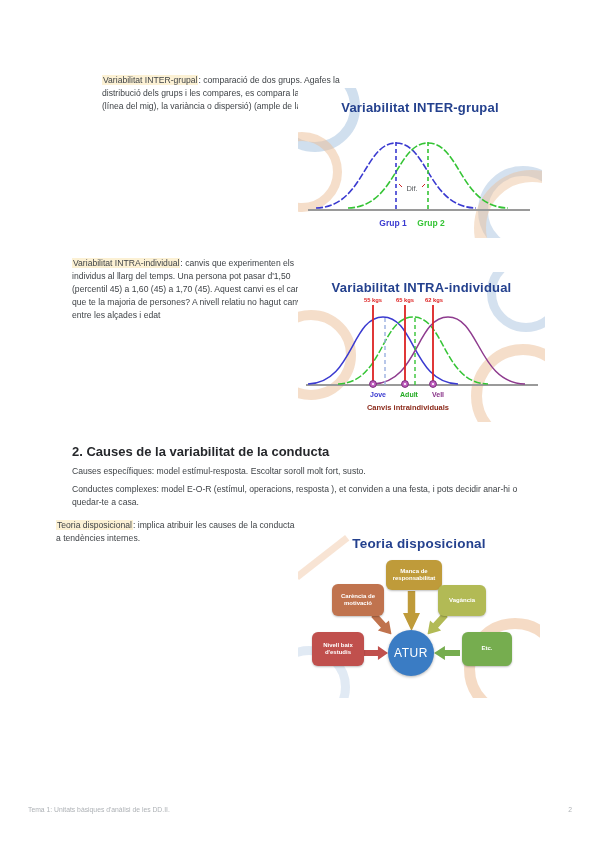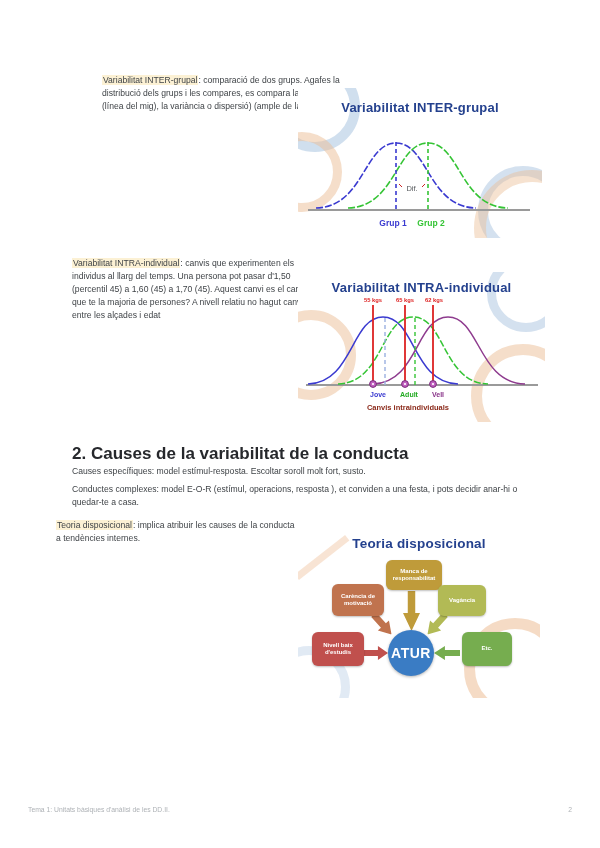--- a/index.html
+++ b/index.html
@@ -3,31 +3,31 @@
 <meta charset="utf-8">
 <style>
   html,body{margin:0;padding:0;background:#e9e9e9;}
   .page{
     position:relative;width:600px;height:848px;margin:0 auto;background:#ffffff;
     font-family:"Liberation Sans","DejaVu Sans",sans-serif;color:#3f4347;overflow:hidden;
   }
   .para{position:absolute;font-size:8.6px;line-height:1.52;color:#3f4347;}
   .hl{background:#fcf1d4;padding:0 1px;}
   .term{color:#3f4347;}
-  .section-heading{position:absolute;font-size:17px;font-weight:bold;color:#26282c;}
+  .section-heading{position:absolute;font-size:13px;font-weight:bold;color:#26282c;}
   .slide{position:absolute;overflow:hidden;background:#ffffff;}
   .slide-title{position:absolute;left:0;right:0;text-align:center;font-weight:bold;color:#24418e;font-size:13px;letter-spacing:.2px;}
   .ring{position:absolute;border-radius:50%;pointer-events:none;}
   .chart-svg{position:absolute;left:0;top:0;}
   
   .dg-box{position:absolute;border-radius:6px;color:#fff;font-size:6px;font-weight:bold;line-height:1.25;
     display:flex;align-items:center;justify-content:center;text-align:center;padding:2px;box-sizing:border-box;
     box-shadow:0 1px 2px rgba(0,0,0,.25);}
   .dg-circle{position:absolute;border-radius:50%;background:#3a7cc4;color:#fff;display:flex;align-items:center;
-    justify-content:center;font-weight:bold;font-size:14px;letter-spacing:.5px;box-shadow:0 1px 3px rgba(0,0,0,.3);}
+    justify-content:center;font-weight:normal;font-size:12px;letter-spacing:.5px;box-shadow:0 1px 3px rgba(0,0,0,.3);}
   .arrow{position:absolute;}
   .arrow-down{clip-path:polygon(28% 0,72% 0,72% 55%,100% 55%,50% 100%,0 55%,28% 55%);}
   .arrow-right{clip-path:polygon(0 28%,58% 28%,58% 0,100% 50%,58% 100%,58% 72%,0 72%);}
   .arrow-left{clip-path:polygon(100% 28%,42% 28%,42% 0,0 50%,42% 100%,42% 72%,100% 72%);}
   .stripe{position:absolute;pointer-events:none;}
   .footer{position:absolute;left:28px;right:28px;top:806px;font-size:6.8px;color:#aeb2b6;display:flex;justify-content:space-between;}
 </style>
 </head>
 <body>
 

